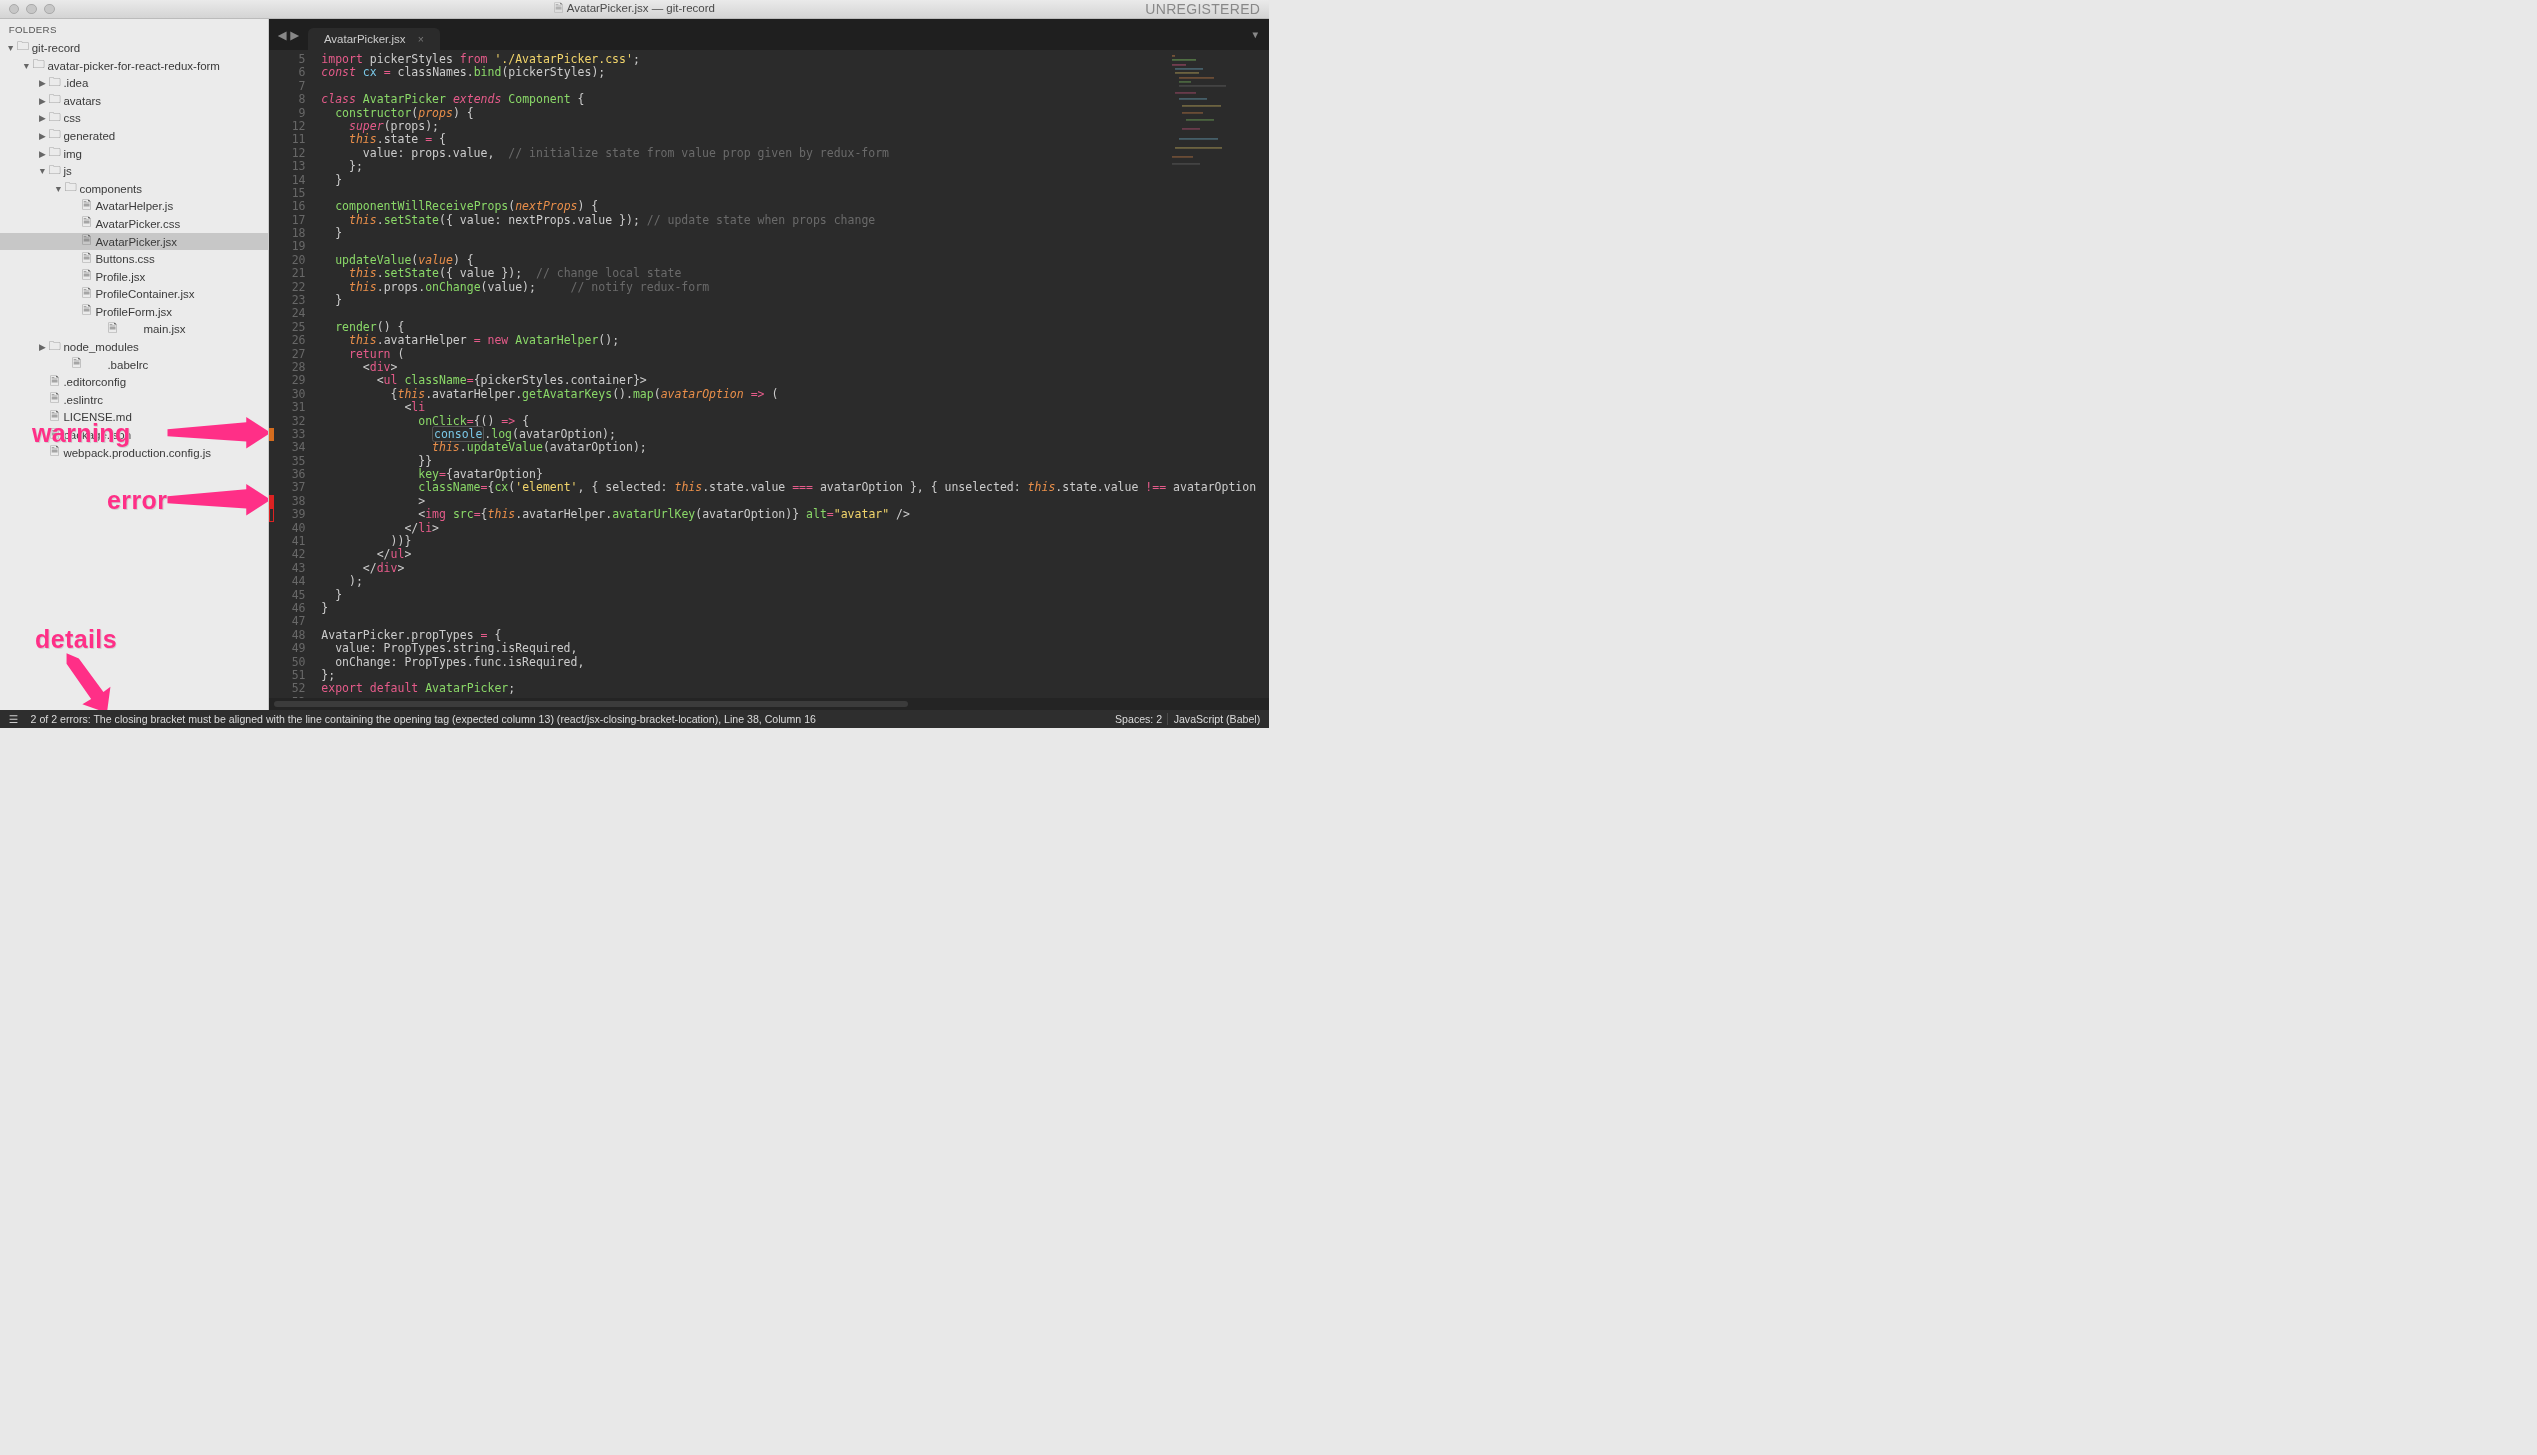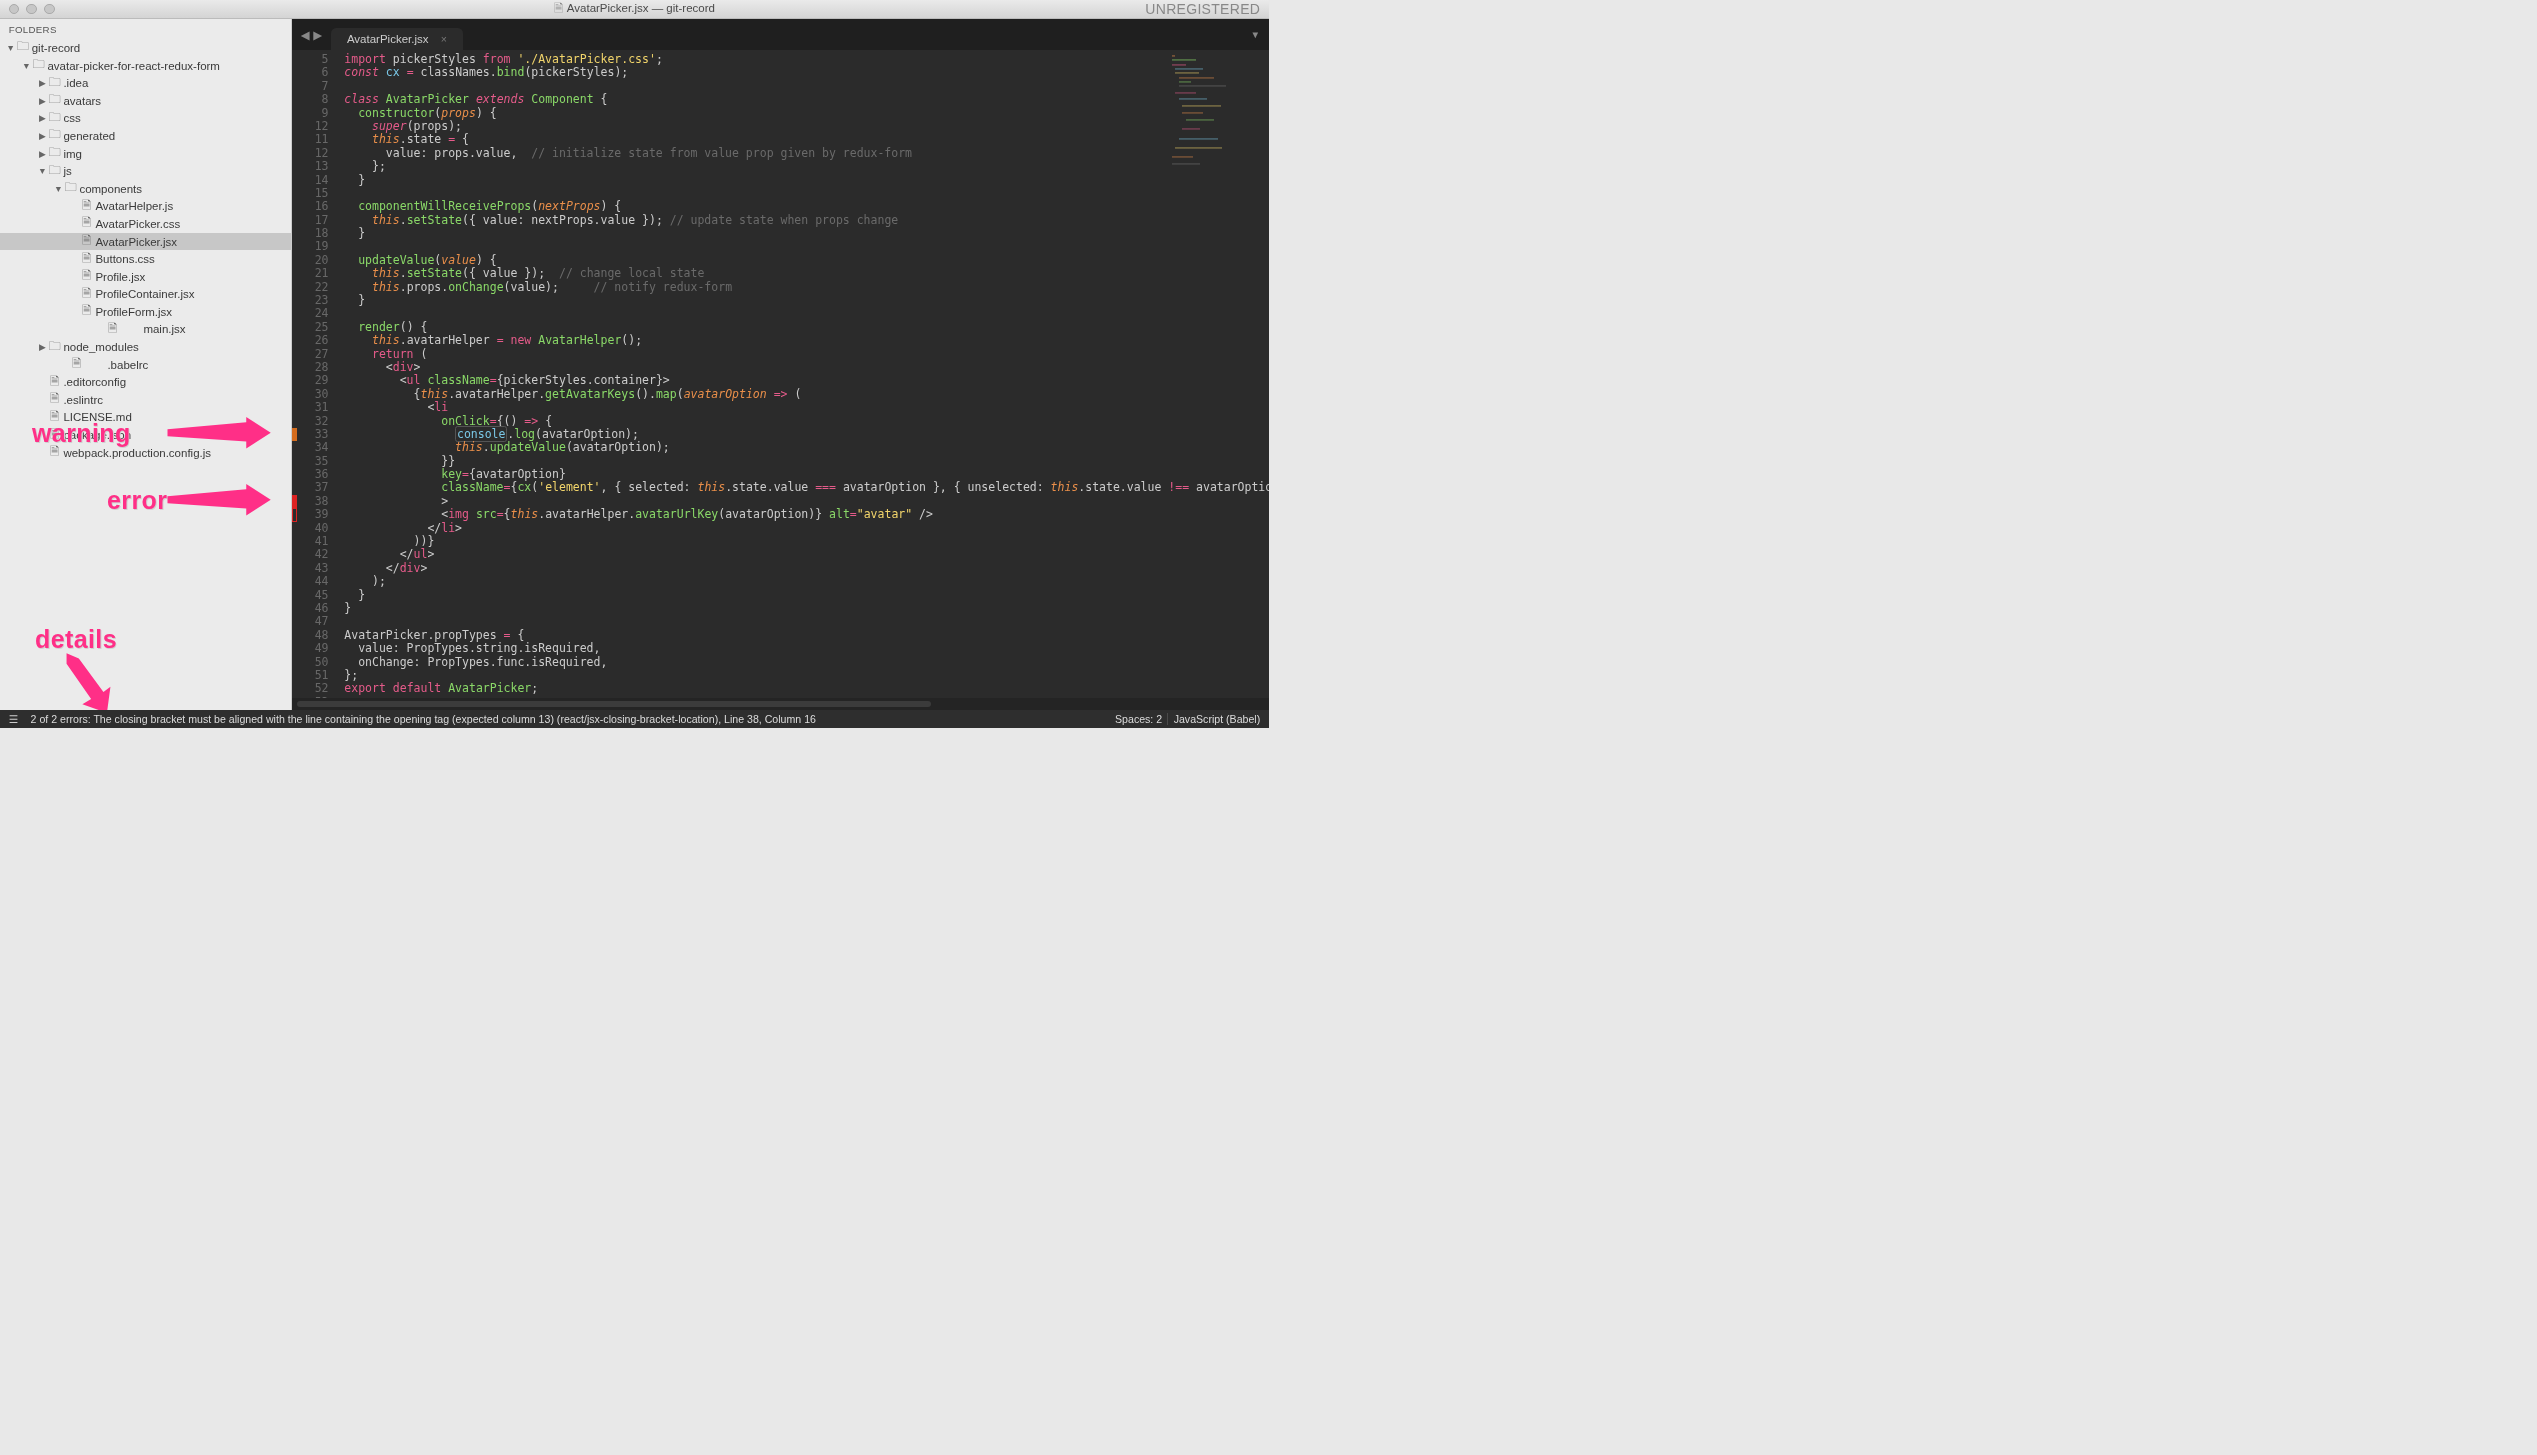--- a/index.html
+++ b/index.html
@@ -9,21 +9,21 @@
 .titlebar { height:19.4px; background:linear-gradient(#eaeaea,#d4d4d4); display:flex; align-items:center; border-bottom:0.9px solid #bbb; position:relative; }
 .traffic { display:flex; gap:7px; padding-left:8.8px; }
 .traffic span { width:10.6px; height:10.6px; border-radius:50%; background:#c7c7c7; border:0.9px solid #aaa; }
 .titlebar .title { position:absolute; left:0; right:0; text-align:center; font-size:11.5px; color:#4a4a4a; pointer-events:none; }
 .titlebar .title .doc-icon { display:inline-block; margin-right:3.5px; color:#888; }
 .titlebar .unreg { margin-left:auto; padding-right:8.8px; color:#888; font-size:14px; letter-spacing:0.3px; }
 
 .main { display:flex; height:calc(100% - 19.4px - 17.6px); }
 
 
-.sidebar { width:292px; background:#ebebeb; border-right:0.9px solid #ccc; overflow:hidden; position:relative; }
+.sidebar { width:269px; background:#ebebeb; border-right:0.9px solid #ccc; overflow:hidden; position:relative; }
 .sidebar .hdr { padding:4.4px 8.8px; font-size:9.7px; color:#555; letter-spacing:0.3px; }
 .tree { font-size:11.5px; color:#3a3a3a; }
 .tree-row { display:flex; align-items:center; height:17.6px; padding-left:5.3px; cursor:default; white-space:nowrap; }
 .tree-row.selected { background:#c7c7c7; }
 .tw { display:inline-block; width:10.6px; text-align:center; color:#666; font-size:8.8px; }
 .ic { display:inline-block; width:14px; text-align:center; margin-right:1.8px; color:#666; }
 .folder-icon::before { content:"🗀"; font-size:12.3px; }
 .file-icon::before { content:"🗎"; font-size:11.5px; }
 .lbl { }
 

